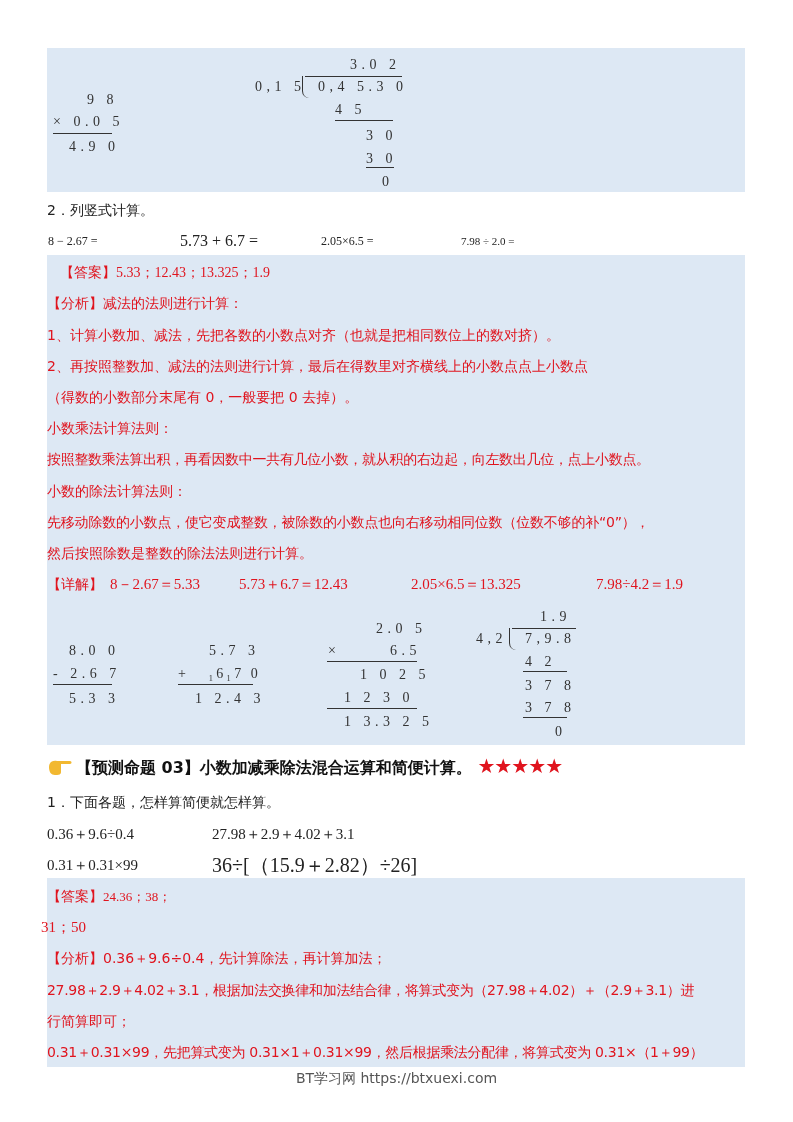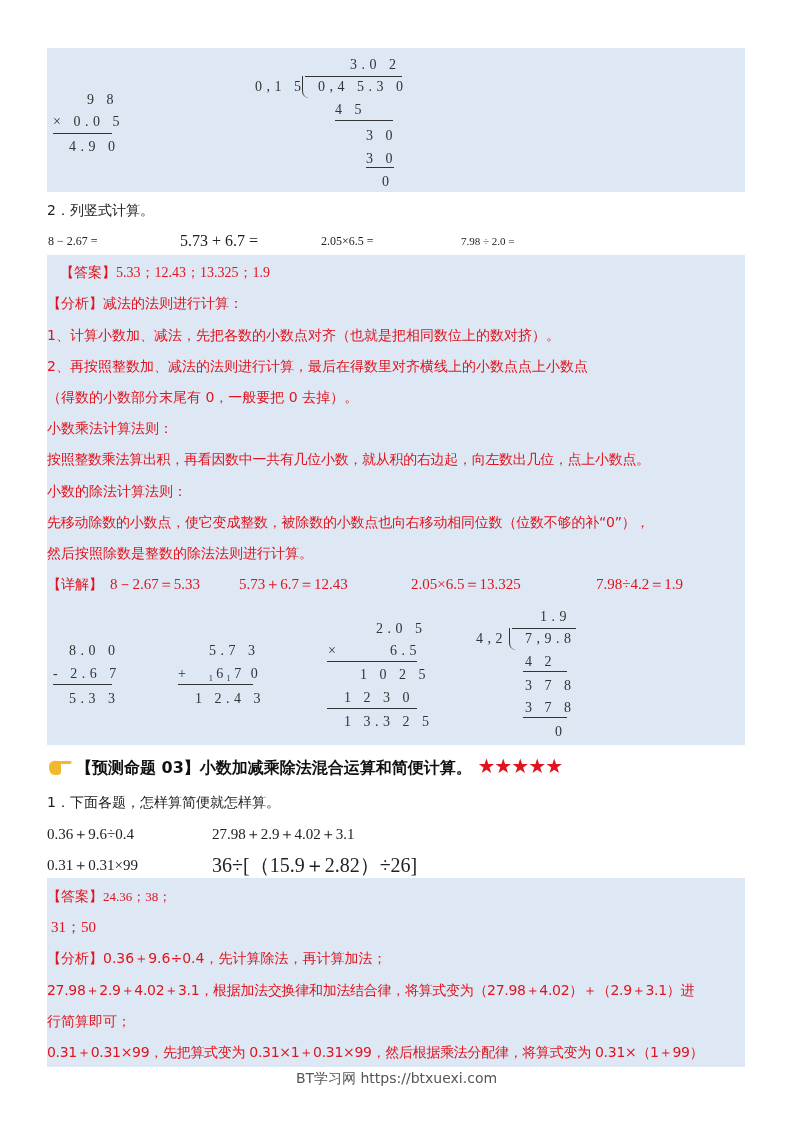--- a/index.html
+++ b/index.html
@@ -116,21 +116,21 @@
 <div class="txt serif" style="left:47px;top:824px;font-size:15px;">0.36＋9.6÷0.4</div>
 <div class="txt serif" style="left:212px;top:824px;font-size:15px;">27.98＋2.9＋4.02＋3.1</div>
 <div class="txt serif" style="left:47px;top:855px;font-size:15px;">0.31＋0.31×99</div>
 <div class="txt serif" style="left:212px;top:855px;font-size:20px;">36÷[（15.9＋2.82）÷26]</div>
 
 <div class="box" style="top:878px;height:189px;"></div>
 
 <div class="txt red" style="left:47px;top:886px;">
   <span>【答案】</span><span class="serif" style="font-size:13px;">24.36；38；</span>
 </div>
-<div class="txt red serif" style="left:51px;top:917px;font-size:15px;">31；50</div>
+<div class="txt red serif" style="left:41px;top:917px;font-size:15px;">31；50</div>
 <div class="txt red" style="left:47px;top:948px;">
   <span>【分析】</span><span>0.36＋9.6÷0.4，先计算除法，再计算加法；</span>
 </div>
 <div class="txt red" style="left:47px;top:980px;letter-spacing:-0.3px;">27.98＋2.9＋4.02＋3.1，根据加法交换律和加法结合律，将算式变为（27.98＋4.02）＋（2.9＋3.1）进</div>
 <div class="txt red" style="left:47px;top:1011px;">行简算即可；</div>
 <div class="txt red" style="left:47px;top:1042px;letter-spacing:-0.3px;">0.31＋0.31×99，先把算式变为 0.31×1＋0.31×99，然后根据乘法分配律，将算式变为 0.31×（1＋99）</div>
 
 <div class="footer">BT学习网 https://btxuexi.com</div>
 
 </body></html>

